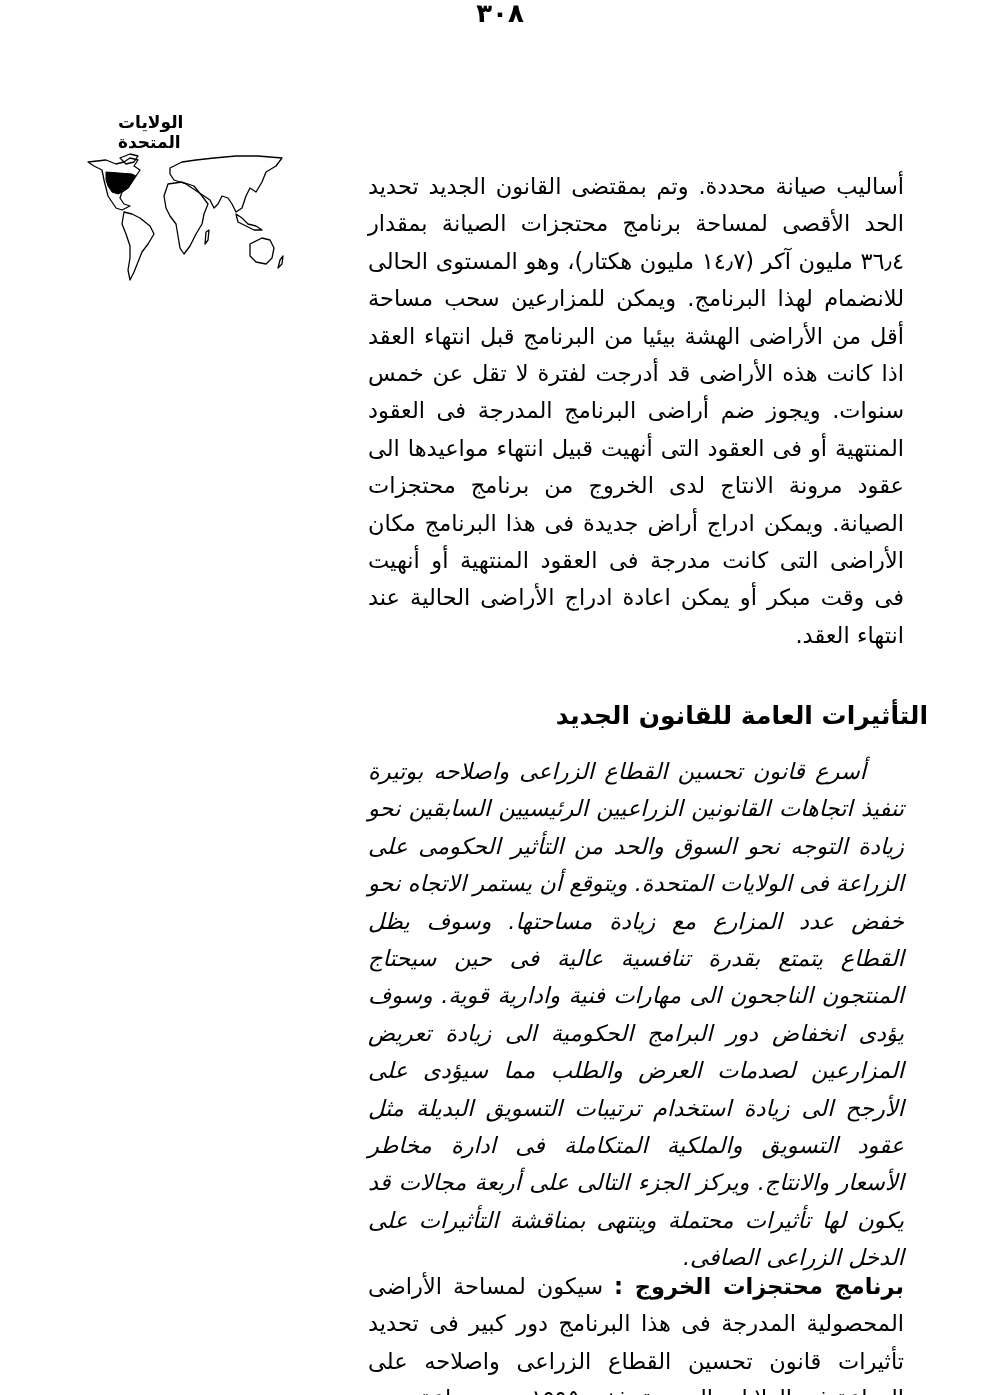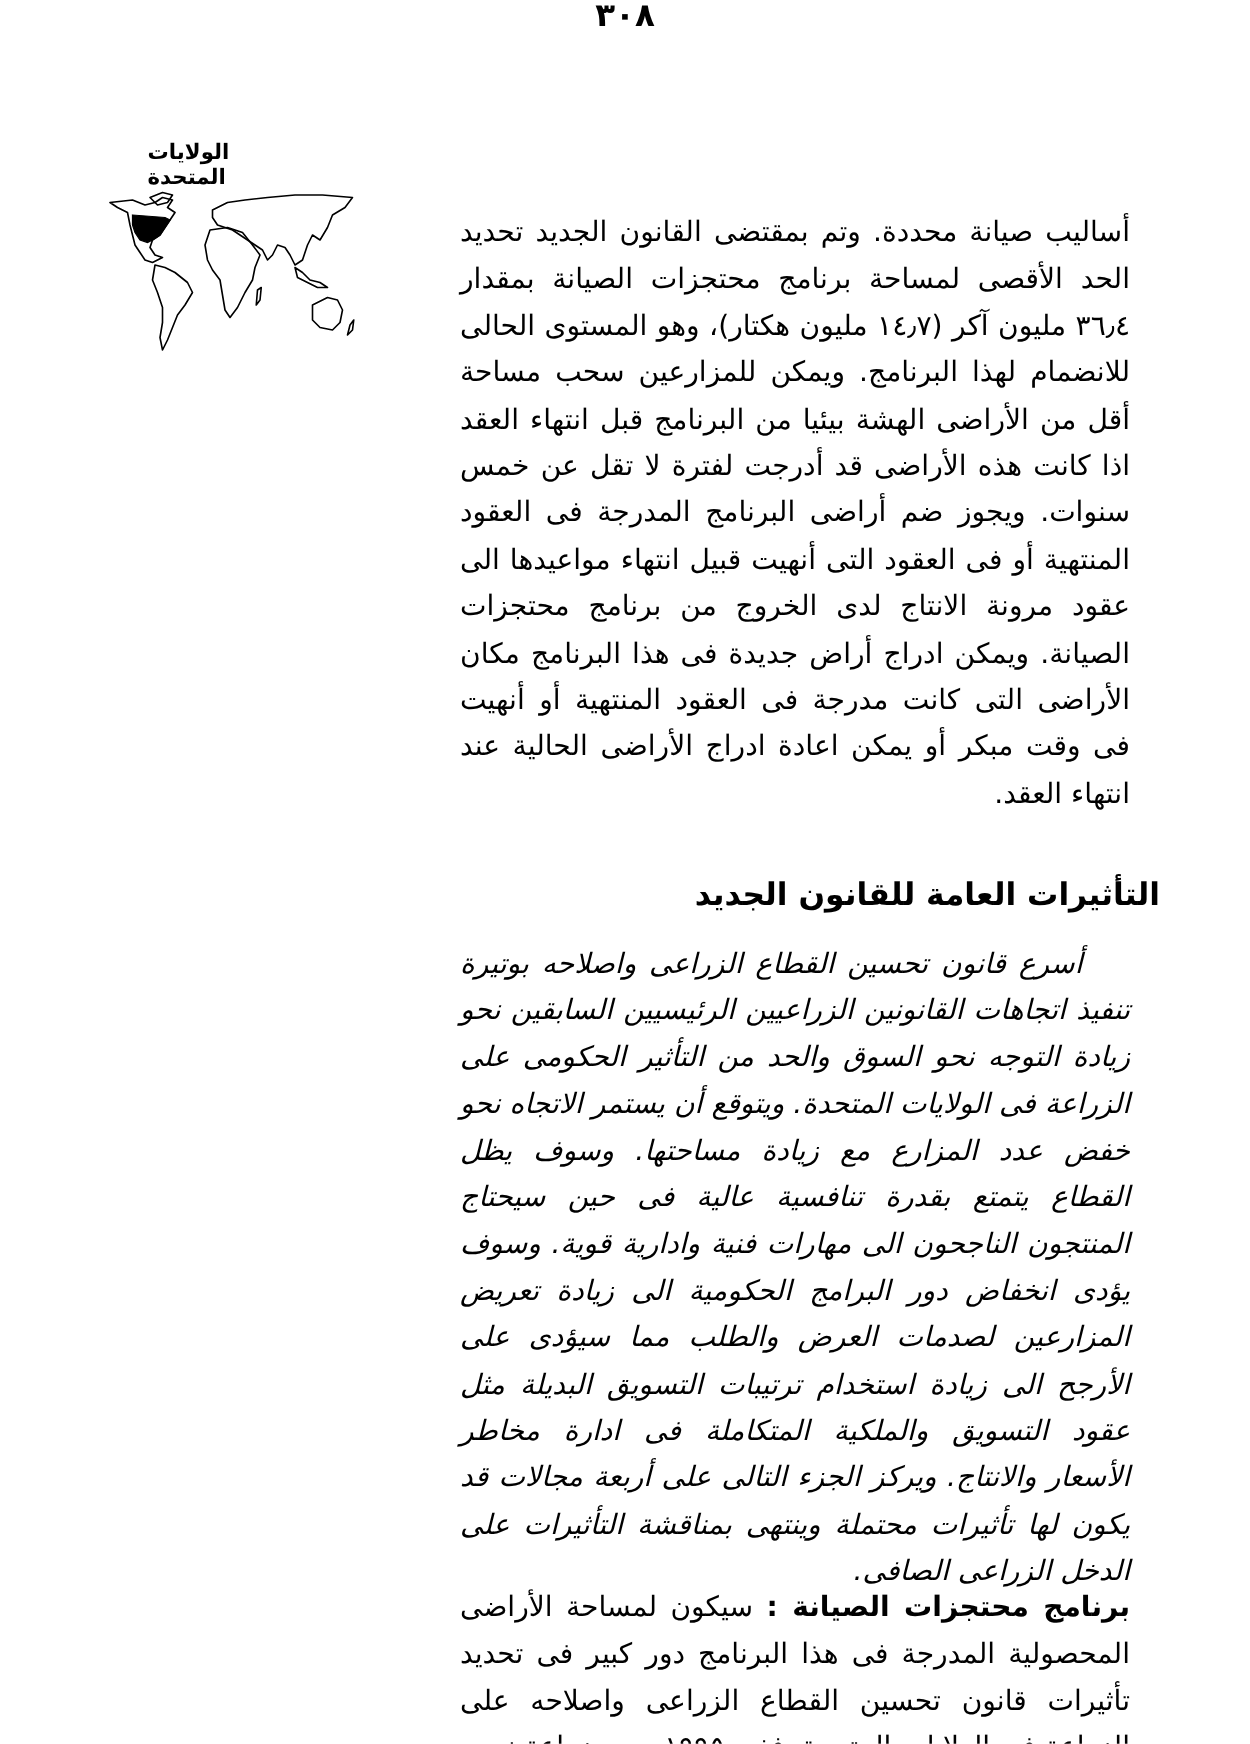--- a/index.html
+++ b/index.html
@@ -52,14 +52,14 @@
   <p class="para">أساليب صيانة محددة. وتم بمقتضى القانون الجديد تحديد الحد الأقصى لمساحة برنامج محتجزات الصيانة بمقدار ٣٦٫٤ مليون آكر (١٤٫٧ مليون هكتار)، وهو المستوى الحالى للانضمام لهذا البرنامج. ويمكن للمزارعين سحب مساحة أقل من الأراضى الهشة بيئيا من البرنامج قبل انتهاء العقد اذا كانت هذه الأراضى قد أدرجت لفترة لا تقل عن خمس سنوات. ويجوز ضم أراضى البرنامج المدرجة فى العقود المنتهية أو فى العقود التى أنهيت قبيل انتهاء مواعيدها الى عقود مرونة الانتاج لدى الخروج من برنامج محتجزات الصيانة. ويمكن ادراج أراض جديدة فى هذا البرنامج مكان الأراضى التى كانت مدرجة فى العقود المنتهية أو أنهيت فى وقت مبكر أو يمكن اعادة ادراج الأراضى الحالية عند انتهاء العقد.</p>
 </div>
 
 <h2 class="heading">التأثيرات العامة للقانون الجديد</h2>
 
 <div class="column p2">
   <p class="para">أسرع قانون تحسين القطاع الزراعى واصلاحه بوتيرة تنفيذ اتجاهات القانونين الزراعيين الرئيسيين السابقين نحو زيادة التوجه نحو السوق والحد من التأثير الحكومى على الزراعة فى الولايات المتحدة. ويتوقع أن يستمر الاتجاه نحو خفض عدد المزارع مع زيادة مساحتها. وسوف يظل القطاع يتمتع بقدرة تنافسية عالية فى حين سيحتاج المنتجون الناجحون الى مهارات فنية وادارية قوية. وسوف يؤدى انخفاض دور البرامج الحكومية الى زيادة تعريض المزارعين لصدمات العرض والطلب مما سيؤدى على الأرجح الى زيادة استخدام ترتيبات التسويق البديلة مثل عقود التسويق والملكية المتكاملة فى ادارة مخاطر الأسعار والانتاج. ويركز الجزء التالى على أربعة مجالات قد يكون لها تأثيرات محتملة وينتهى بمناقشة التأثيرات على الدخل الزراعى الصافى.</p>
 </div>
 
 <div class="column p3">
-  <p class="para"><span class="run-in">برنامج محتجزات الصيانة :</span><span> سيكون لمساحة الأراضى المحصولية المدرجة فى هذا البرنامج دور كبير فى تحديد تأثيرات قانون تحسين القطاع الزراعى واصلاحه على الزراعة فى الولايات المتحدة. ففى ١٩٩٥ جرى زراعة نحو</span></p>
+  <p class="para"><span class="run-in">برنامج محتجزات الخروج :</span><span> سيكون لمساحة الأراضى المحصولية المدرجة فى هذا البرنامج دور كبير فى تحديد تأثيرات قانون تحسين القطاع الزراعى واصلاحه على الزراعة فى الولايات المتحدة. ففى ١٩٩٥ جرى زراعة نحو</span></p>
 </div>
 
 </body></html>

